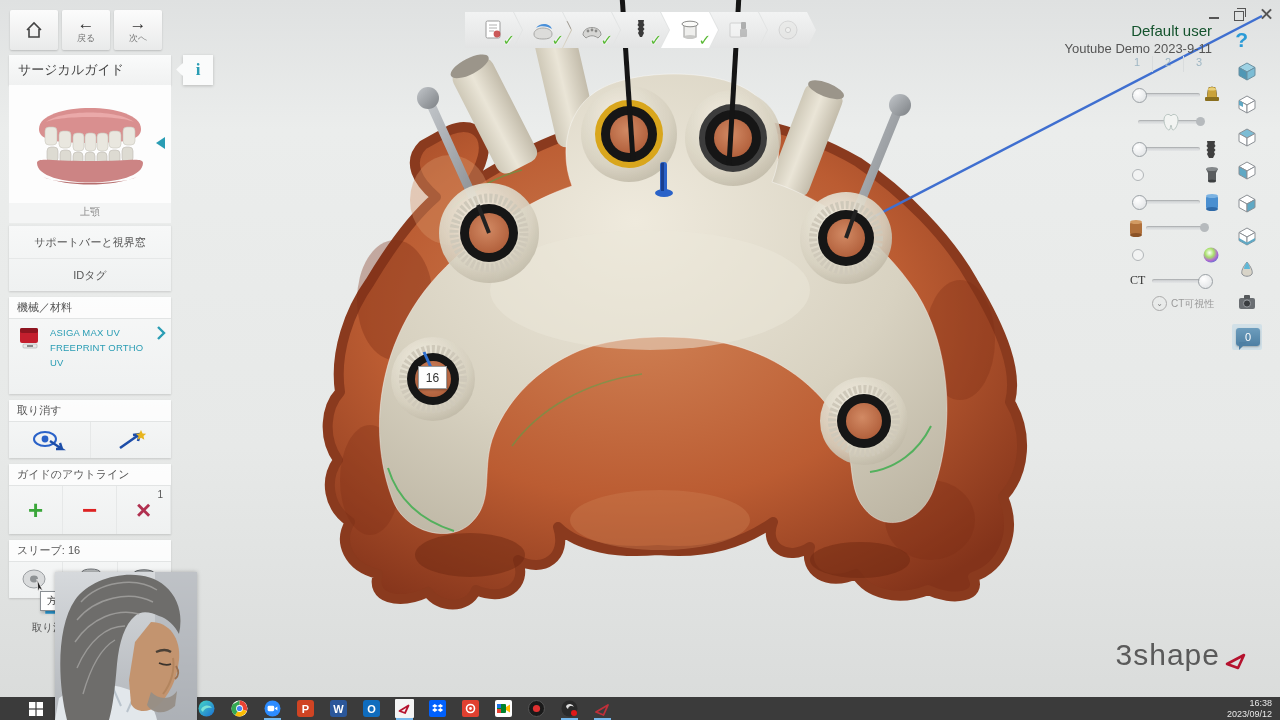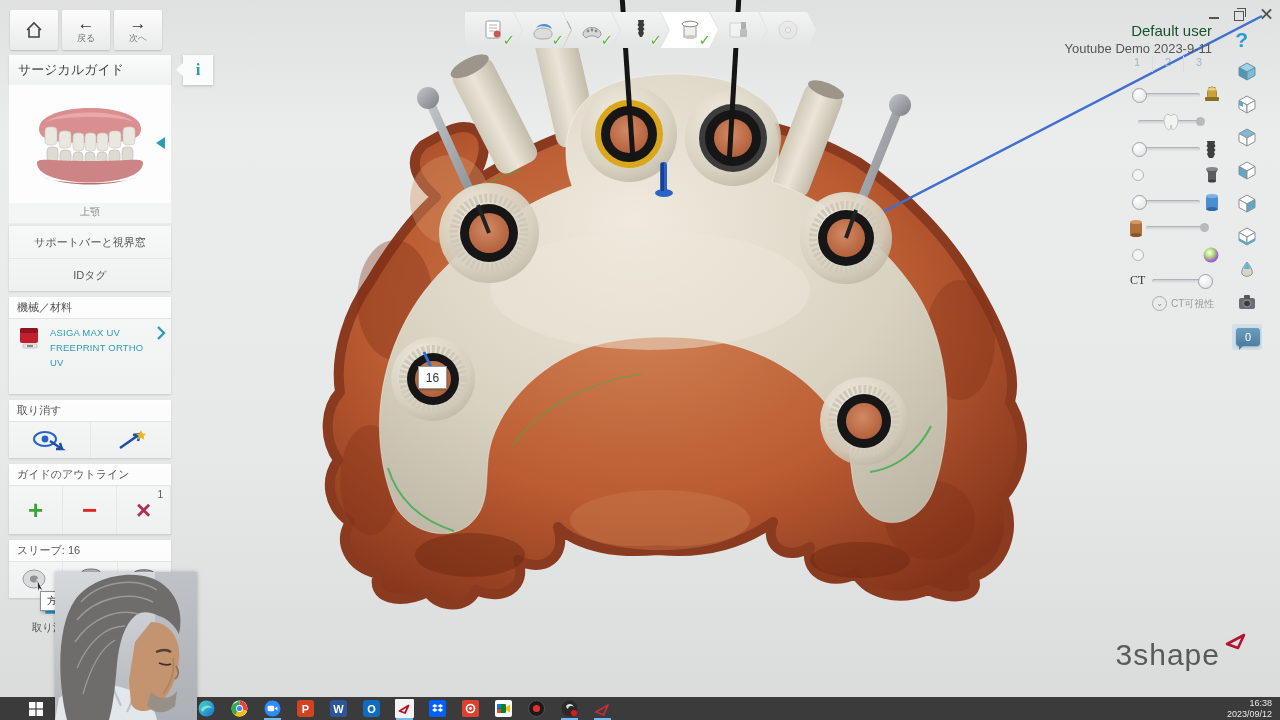--- a/index.html
+++ b/index.html
@@ -80,21 +80,21 @@
   #ctvis .circ{width:13px;height:13px;border-radius:50%;border:1px solid #aaa;display:flex;align-items:center;justify-content:center;font-size:8px;color:#888}
 
   
   #vtools{right:18px;top:60px;width:26px;z-index:5}
   .vt{width:22px;height:22px;margin-bottom:11px;cursor:pointer;display:flex;align-items:center;justify-content:center}
   #comment-bubble{width:24px;height:18px;background:linear-gradient(180deg,#6d9dbd,#4d7fa3);border-radius:3px;color:#fff;font-size:11px;display:flex;align-items:center;justify-content:center;cursor:pointer;position:relative;box-shadow:0 1px 2px rgba(0,0,0,.25)}
   #comment-bubble:after{content:"";position:absolute;left:3px;bottom:-4px;border:4px solid transparent;border-top-color:#4d7fa3;border-left-color:#4d7fa3;width:0;height:0}
   #comment-row{background:rgba(190,215,230,.55);padding:4px;margin-left:-4px;border-radius:2px}
 
   
-  #logo{right:30px;bottom:48px;display:flex;align-items:flex-start;z-index:4}
+  #logo{right:30px;bottom:48px;display:flex;align-items:flex-end;z-index:4}
   #logo .word{font-size:30px;color:#5a5a5a;letter-spacing:1px;font-weight:500}
 
   
   #tooth16{left:418px;top:366px;width:27px;height:21px;background:#fefefe;border:1px solid #999;color:#333;font-size:12px;display:flex;align-items:center;justify-content:center;z-index:4;box-shadow:0 1px 2px rgba(0,0,0,.3)}
 
   
   #webcam{left:55px;top:572px;width:142px;height:148px;z-index:30;overflow:hidden;box-shadow:0 0 4px rgba(0,0,0,.25)}
 
   
   #taskbar{left:0;bottom:0;width:1280px;height:23px;background:#3b3b3b;z-index:20}

